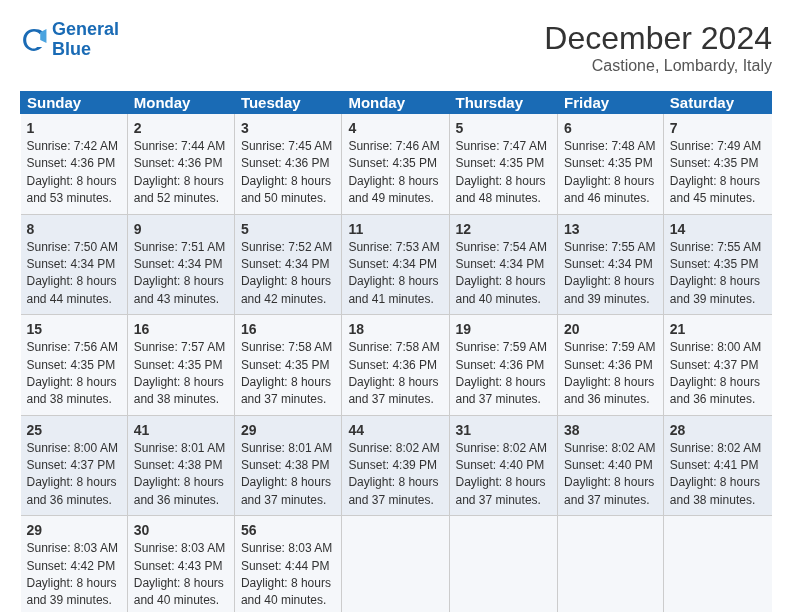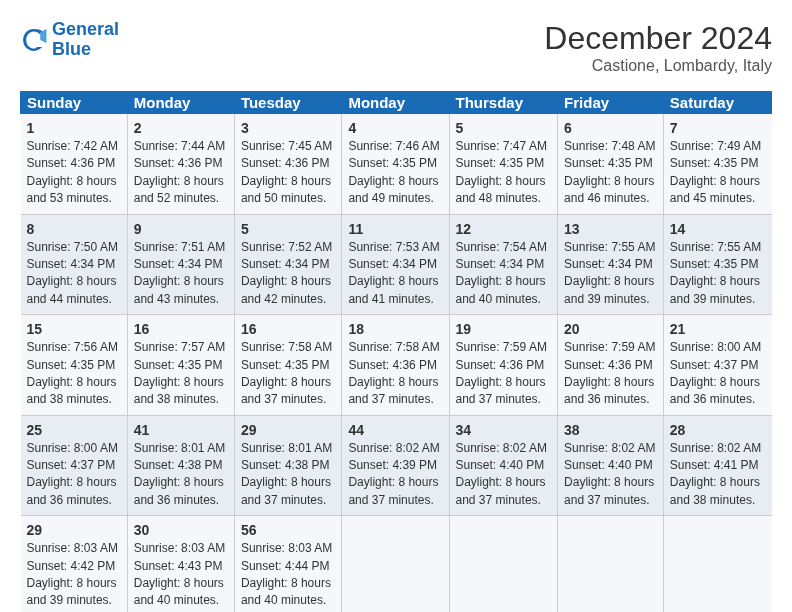--- a/index.html
+++ b/index.html
@@ -230,21 +230,21 @@
         </td>
         <td>
           <span class="day-num">29</span>
           <div class="day-info">Sunrise: 8:01 AM<br>Sunset: 4:38 PM<br>Daylight: 8 hours<br>and 37 minutes.</div>
         </td>
         <td>
           <span class="day-num">44</span>
           <div class="day-info">Sunrise: 8:02 AM<br>Sunset: 4:39 PM<br>Daylight: 8 hours<br>and 37 minutes.</div>
         </td>
         <td>
-          <span class="day-num">34</span>
+          <span class="day-num">31</span>
           <div class="day-info">Sunrise: 8:02 AM<br>Sunset: 4:40 PM<br>Daylight: 8 hours<br>and 37 minutes.</div>
         </td>
         <td>
           <span class="day-num">38</span>
           <div class="day-info">Sunrise: 8:02 AM<br>Sunset: 4:40 PM<br>Daylight: 8 hours<br>and 37 minutes.</div>
         </td>
         <td>
           <span class="day-num">28</span>
           <div class="day-info">Sunrise: 8:02 AM<br>Sunset: 4:41 PM<br>Daylight: 8 hours<br>and 38 minutes.</div>
         </td>

